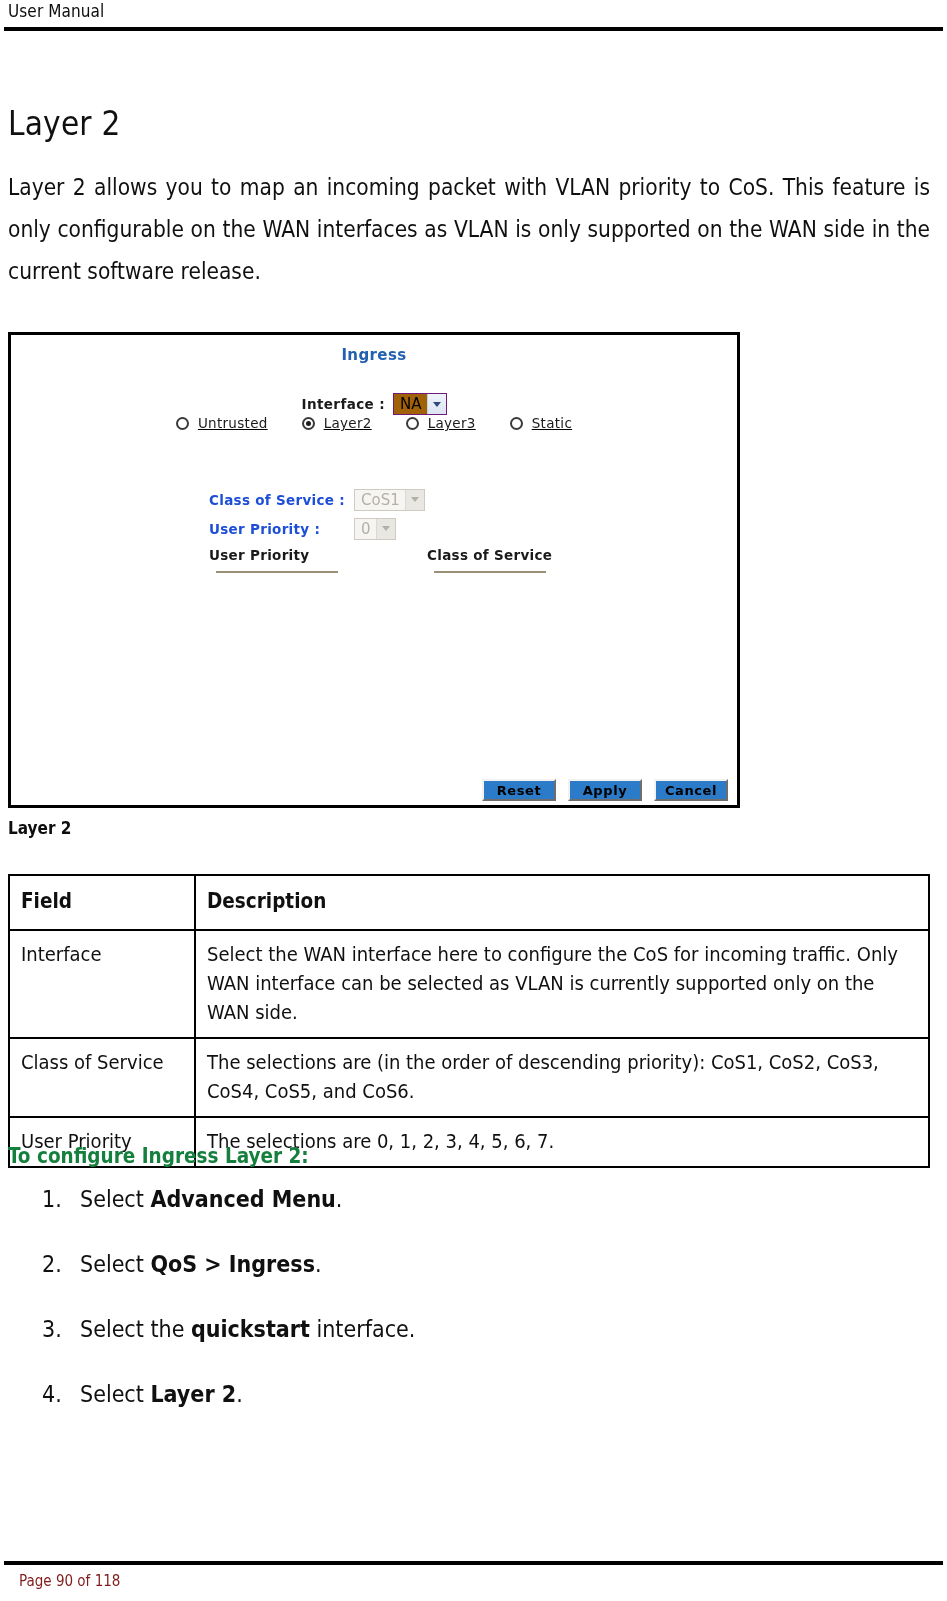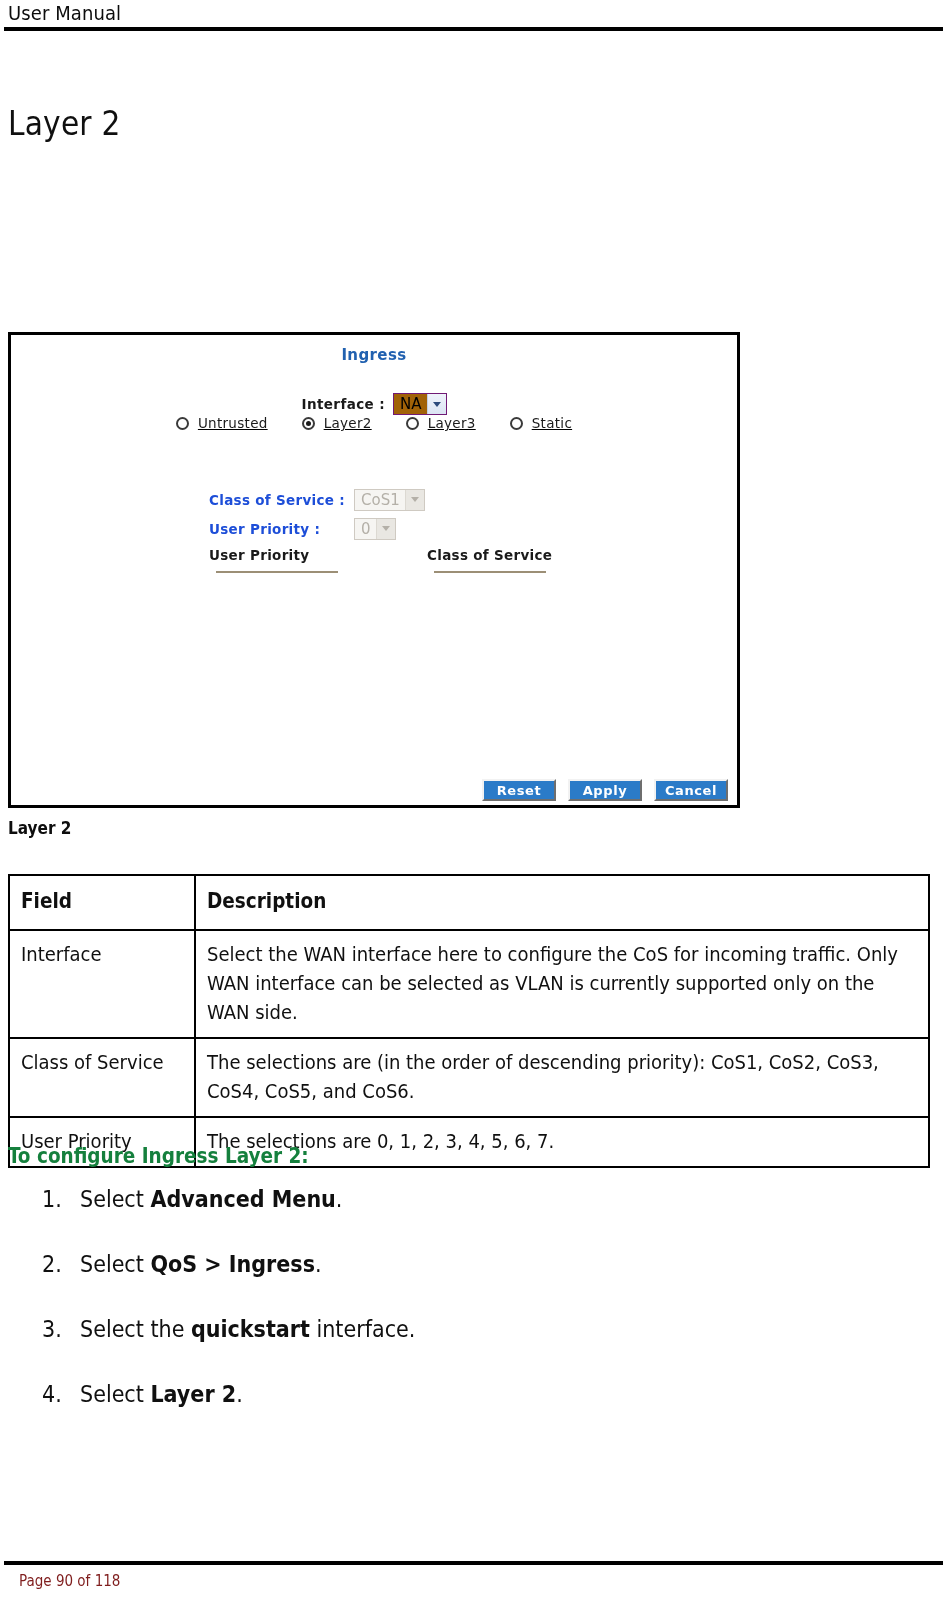--- a/index.html
+++ b/index.html
@@ -20,21 +20,21 @@
     left: 0; top: 0;
     width: 947px;
     height: 1601px;
   }
 
   
   .rh-text {
     position: absolute;
     left: 8px;
     top: 1px;
-    font-size: 20px;
+    font-size: 17px;
     font-stretch: condensed;
     letter-spacing: 0.1px;
     color: #0d0d0d;
   }
   .rh-rule {
     position: absolute;
     left: 4px;
     top: 27px;
     width: 939px;
     height: 4px;
@@ -237,21 +237,21 @@
   }
   .btn {
     height: 22px;
     min-width: 74px;
     margin-left: 12px;
     background: #2b7bc8;
     border-top: 2px solid #f2f2f2;
     border-left: 2px solid #f2f2f2;
     border-right: 2px solid #6e6e6e;
     border-bottom: 2px solid #6e6e6e;
-    color: #ffffff;
+    color: #000000;
     font-size: 13px;
     font-weight: bold;
     letter-spacing: 0.6px;
     display: flex;
     align-items: center;
     justify-content: center;
     box-sizing: border-box;
     font-family: "DejaVu Sans", "Liberation Sans", sans-serif;
   }
 
@@ -340,20 +340,21 @@
 </style>
 </head>
 <body>
 
 <div class="page">
 
   <div class="rh-text">User Manual</div>
   <div class="rh-rule"></div>
 
   <div class="h1">Layer 2</div>
+  <div class="body-para">Layer 2 allows you to map an incoming packet with VLAN priority to CoS. This feature is only configurable on the WAN interfaces as VLAN is only supported on the WAN side in the current software release.</div>
 
   <div class="shot">
 
     <div class="shot-title">Ingress</div>
 
     <div class="iface-row">
       <span class="iface-label">Interface :</span>
       <span class="sel">
         <span class="sel-val">NA</span>
         <span class="sel-arrow"></span>

